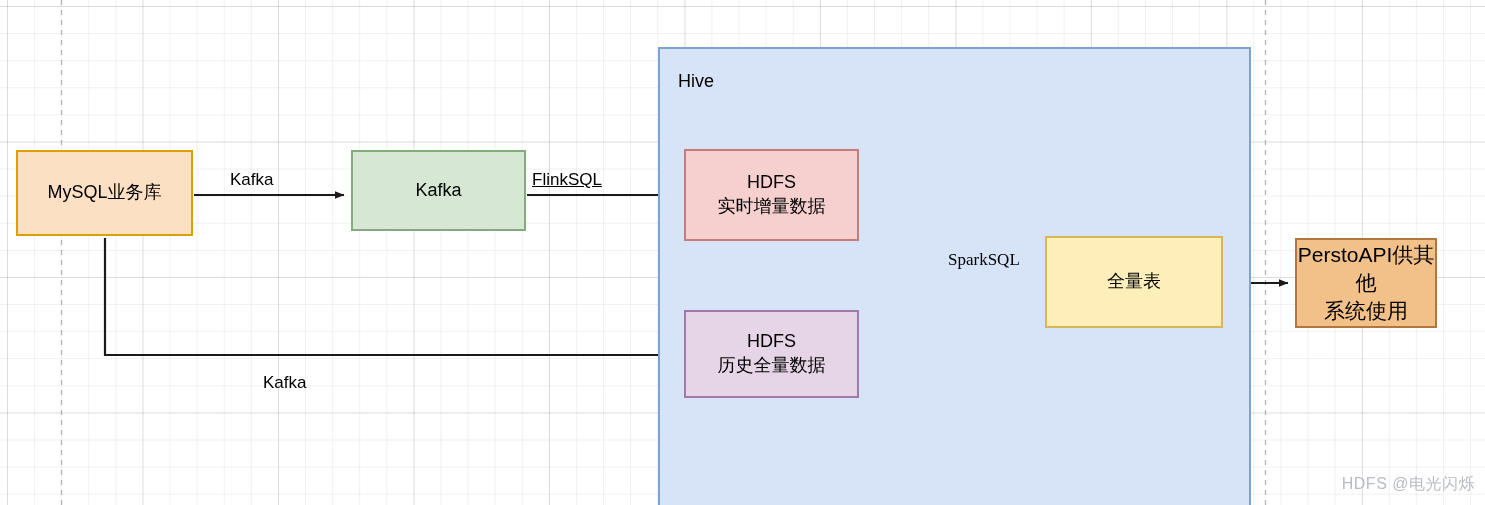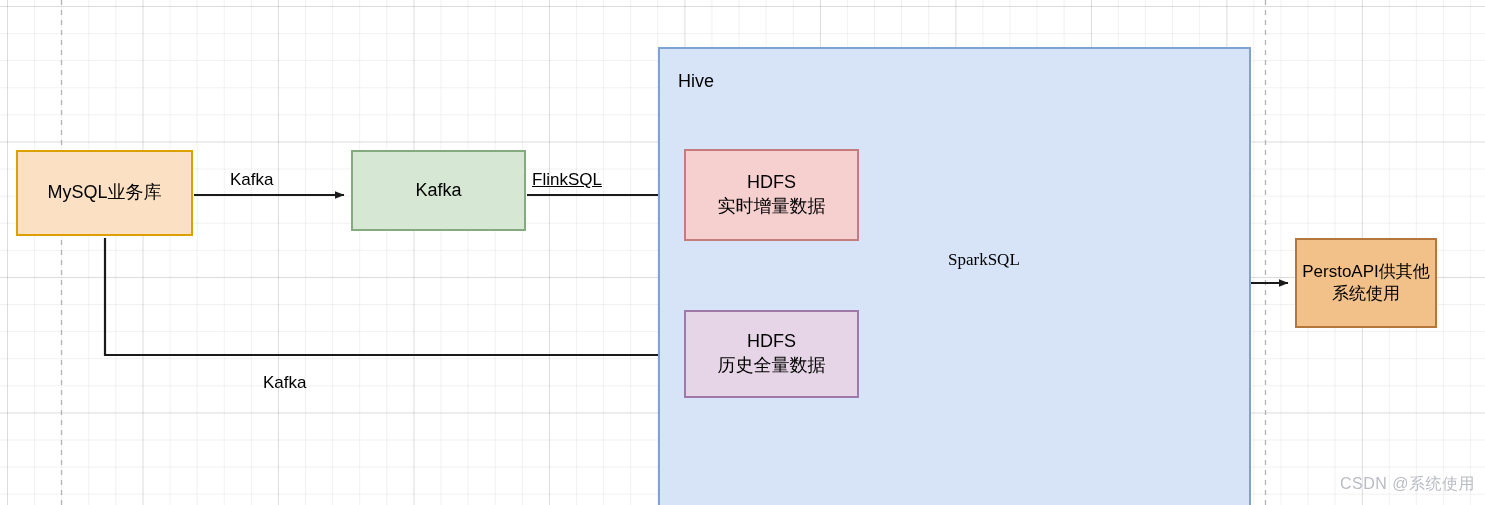--- a/index.html
+++ b/index.html
@@ -88,21 +88,21 @@
   .node-full-table {
     left: 1045px; top: 236px; width: 178px; height: 92px;
     background: #fdeeba;
     border: 2px solid #d6b656;
     font-size: 18px;
   }
   .node-presto {
     left: 1295px; top: 238px; width: 142px; height: 90px;
     background: #f2c18a;
     border: 2px solid #b4763a;
-    font-size: 17px;
+    font-size: 21px;
   }
   .edge-label {
     position: absolute;
     font-size: 17px;
     color: #000000;
     white-space: nowrap;
   }
   .lbl-cancal  { left: 230px; top: 170px; }
   .lbl-flink   { left: 532px; top: 170px; text-decoration: underline; }
   .lbl-spoop   { left: 263px; top: 373px; }
@@ -152,24 +152,25 @@
   <div class="node node-mysql">MySQL业务库</div>
 
   <div class="node node-kafka">Kafka</div>
 
   <div class="node node-hdfs-rt">HDFS
 实时增量数据</div>
 
   <div class="node node-hdfs-hist">HDFS
 历史全量数据</div>
 
+  <div class="node node-full-table">全量表</div>
 
   <div class="node node-presto">PerstoAPI供其他
 系统使用</div>
 
   <div class="edge-label lbl-cancal">Kafka</div>
   <div class="edge-label lbl-flink">FlinkSQL</div>
   <div class="edge-label lbl-spoop">Kafka</div>
   <div class="edge-label lbl-spark">SparkSQL</div>
 
-  <div class="watermark">CSDN @系统使用</div>
+  <div class="watermark">HDFS @电光闪烁</div>
 
 </div>
 
 </body></html>

